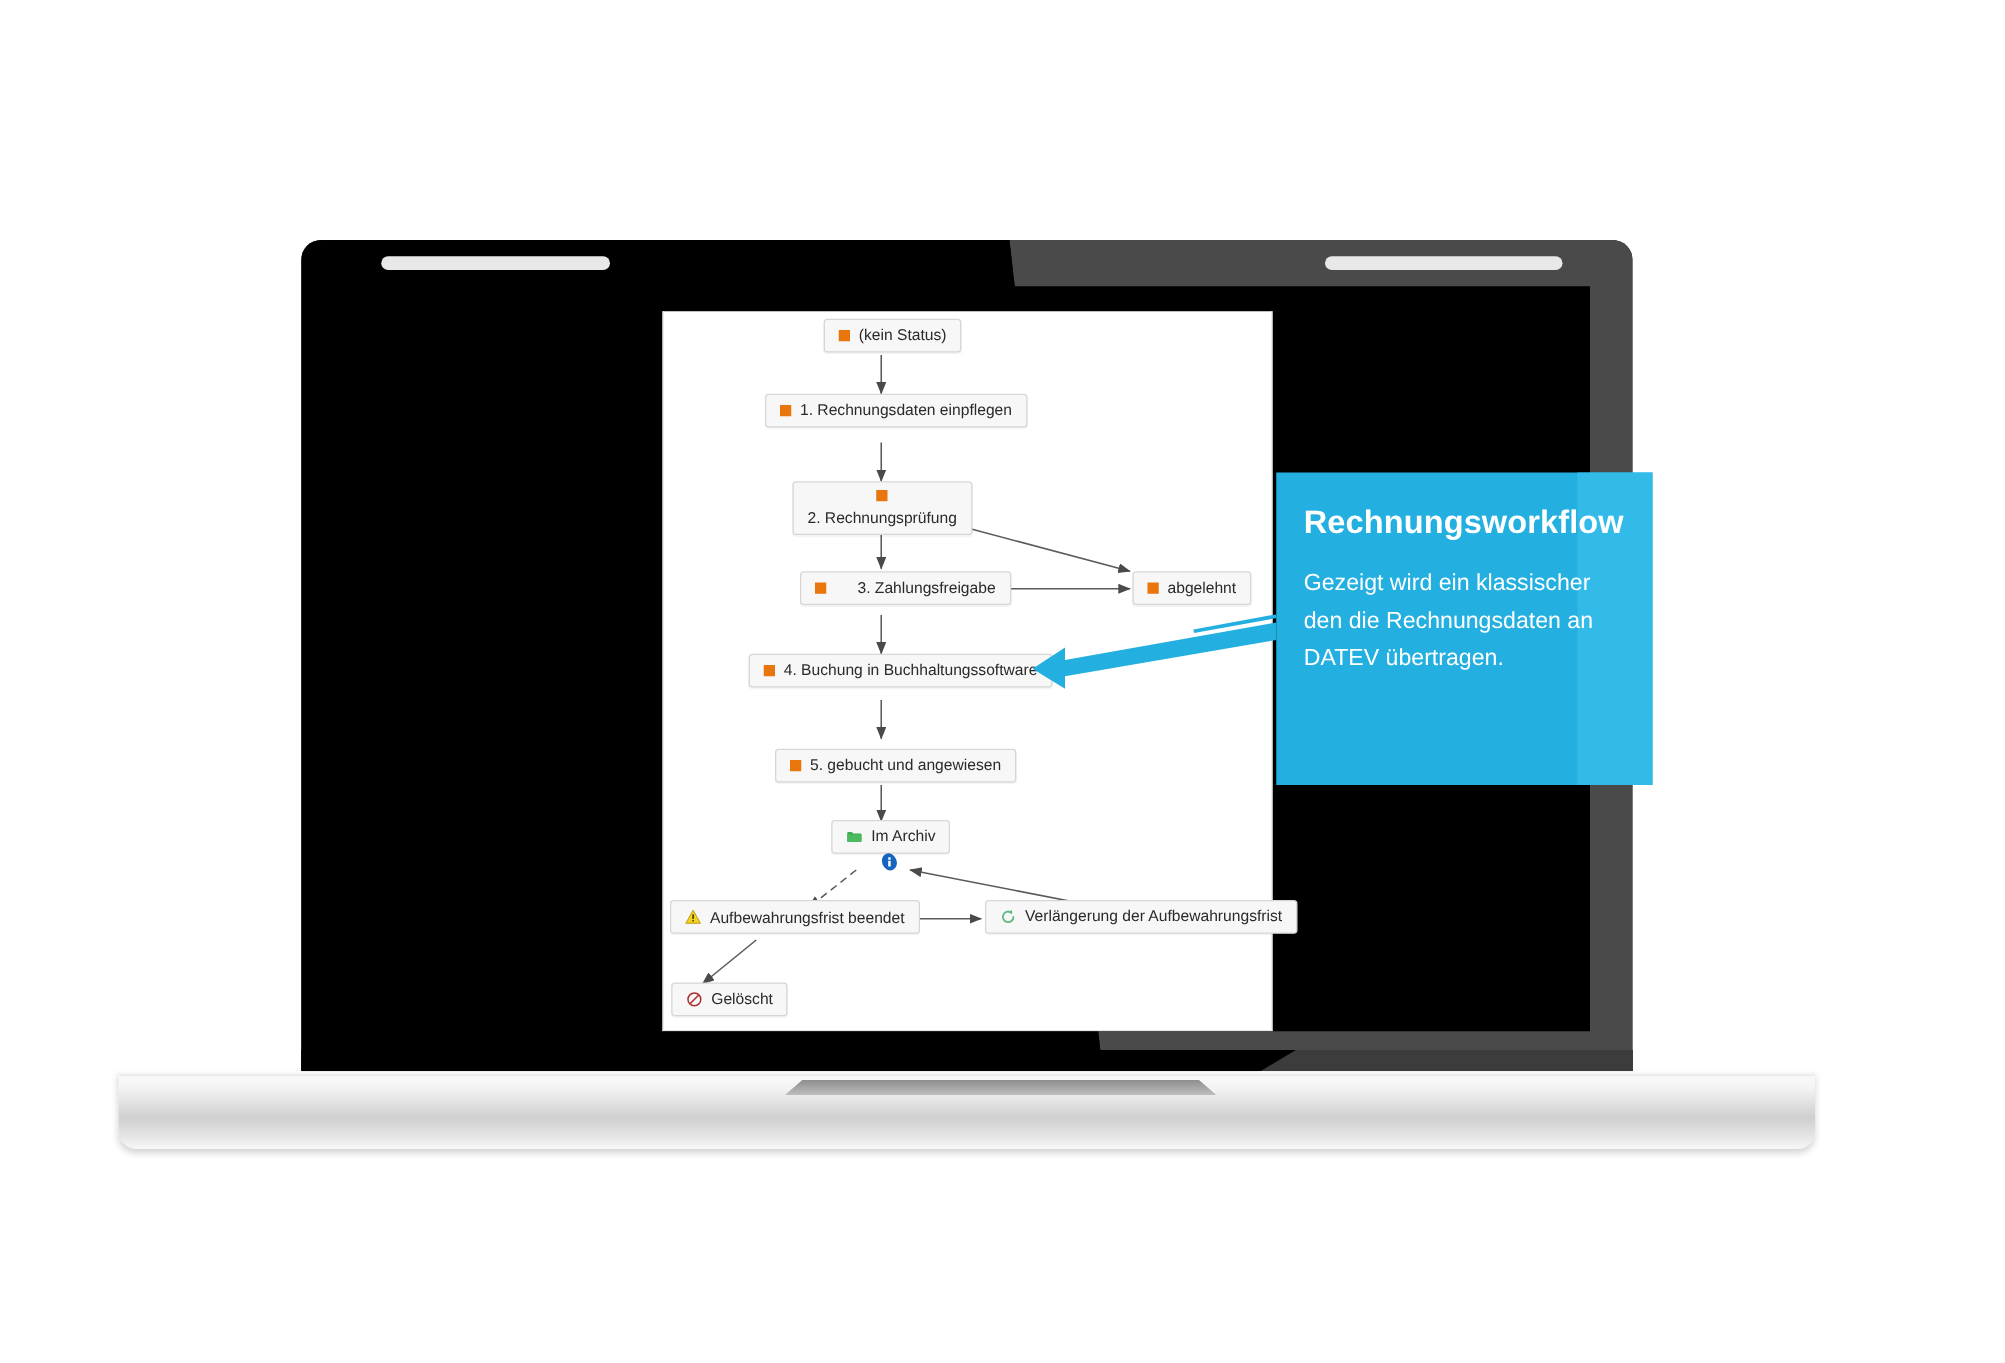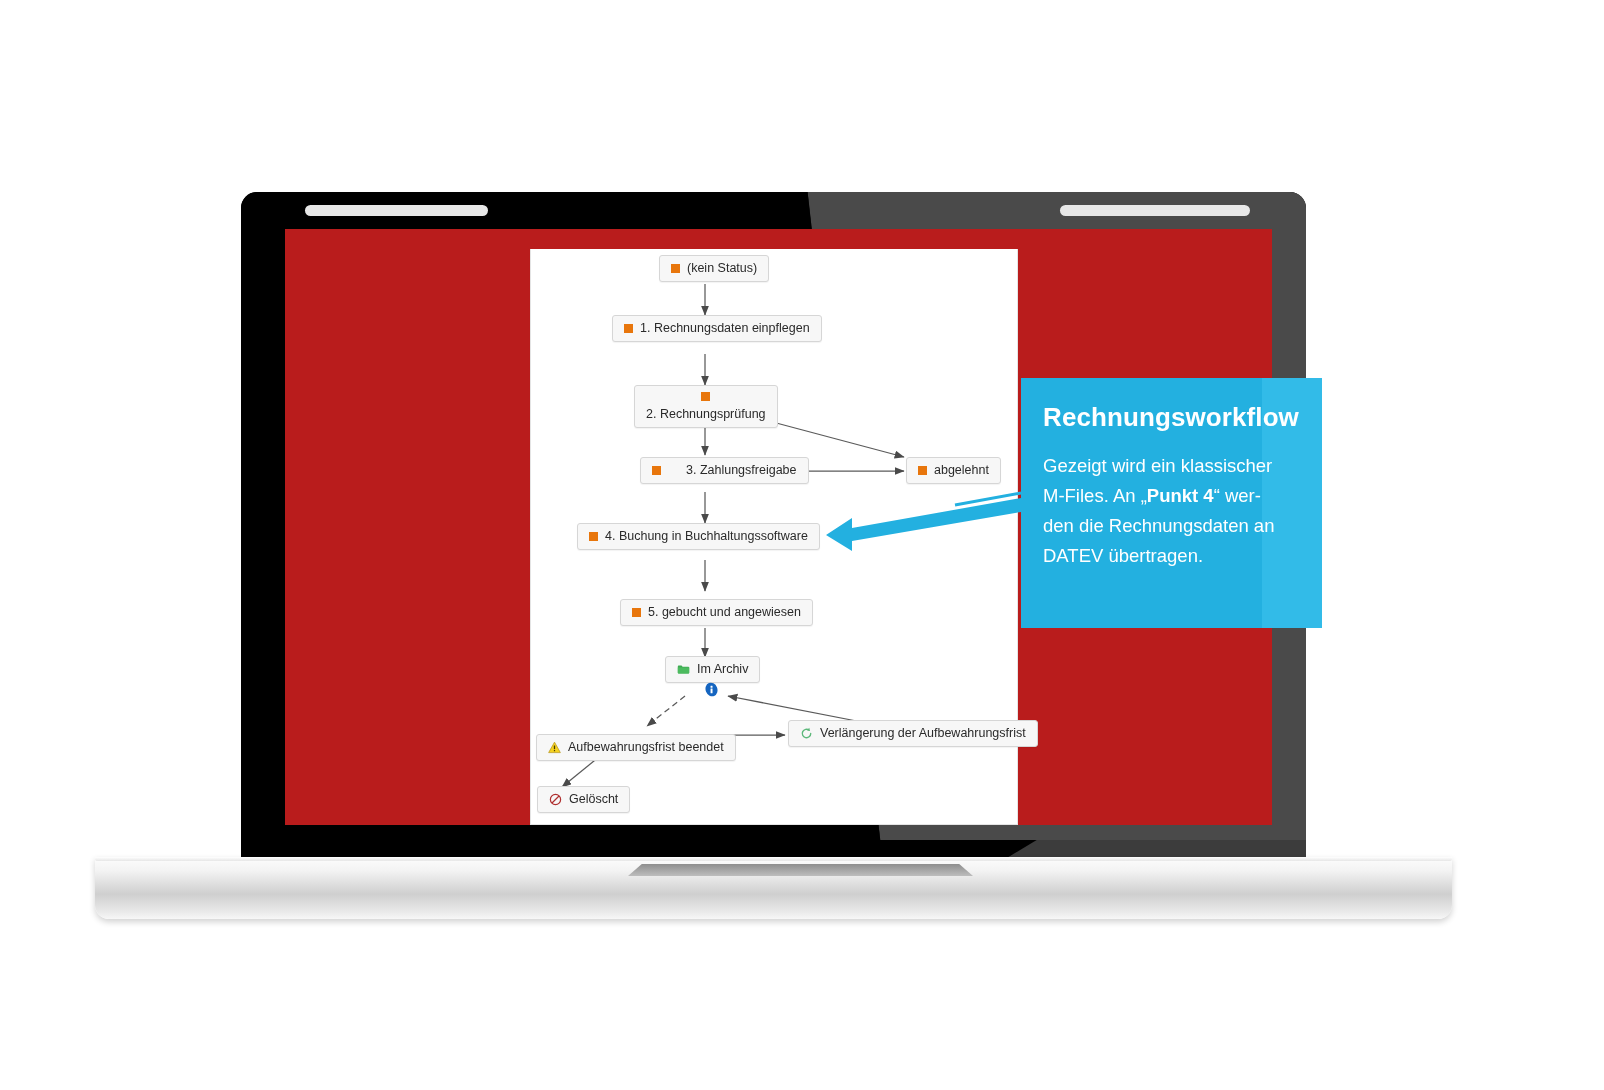--- a/index.html
+++ b/index.html
@@ -40,21 +40,21 @@
     height: 11px; border-radius: 6px;
     background: #e8e8e8;
   }
   .cam-bar.left  { left: 305px; top: 205px; width: 183px; }
   .cam-bar.right { left: 1060px; top: 205px; width: 190px; }
 
   .screen {
     position: absolute;
     left: 285px; top: 229px;
     width: 987px; height: 596px;
-    background: #b91c1c;
+    background: #000000;
     overflow: hidden;
   }
   
   .doc-panel {
     position: absolute;
     left: 245px; top: 20px;
     width: 488px; height: 576px;
     background: #ffffff;
     border-left: 1px solid #e4e4e4;
     border-right: 1px solid #e4e4e4;
@@ -208,21 +208,21 @@
     <div class="node" style="left:355px; top:228px;gap:25px;">
       <span class="ic ic-sq"></span>
       <span>3. Zahlungsfreigabe</span>
     </div>
 
     <div class="node" style="left:621px; top:228px;">
       <span class="ic ic-sq"></span>
       <span>abgelehnt</span>
     </div>
 
-    <div class="node" style="left:292px; top:294px;">
+    <div class="node" style="left:314px; top:294px;">
       <span class="ic ic-sq"></span>
       <span>4. Buchung in Buchhaltungssoftware</span>
     </div>
 
     <div class="node" style="left:335px; top:370px;">
       <span class="ic ic-sq"></span>
       <span>5. gebucht und angewiesen</span>
     </div>
 
     <div class="node" style="left:380px; top:427px;">
@@ -236,21 +236,21 @@
     </div>
 
     <div class="badge-info" style="left:418px; top:452px;">
       <svg viewBox="0 0 18 18" width="17" height="17">
         <ellipse cx="9" cy="9" rx="6.2" ry="7.4" fill="#1565c0" transform="rotate(-22 9 9)"></ellipse>
         <rect x="8" y="5" width="2.1" height="2.1" fill="#fff" rx=".3"></rect>
         <rect x="8" y="8" width="2.1" height="5" fill="#fff" rx=".3"></rect>
       </svg>
     </div>
 
-    <div class="node" style="left:251px; top:505px;">
+    <div class="node" style="left:251px; top:491px;align-items:flex-end;">
       <span class="ic">
         <svg class="ic-svg" viewBox="0 0 16 16">
           <path d="M8 1.4 L15.2 14.3 H0.8 z" fill="#f5d21f" stroke="#b9971a" stroke-width="0.9" stroke-linejoin="round"></path>
           <rect x="7.2" y="5.4" width="1.6" height="4.6" fill="#4a3c00" rx=".4"></rect>
           <rect x="7.2" y="11" width="1.6" height="1.6" fill="#4a3c00" rx=".4"></rect>
         </svg>
       </span>
       <span>Aufbewahrungsfrist beendet</span>
     </div>
 
@@ -287,20 +287,19 @@
 
     <path d="M1021,493 L955,505" stroke="#23b0e0" stroke-width="3" fill="none"></path>
   </svg>
 
   <div class="callout">
     <div class="callout-light"></div>
     <div class="callout-inner">
       <div class="callout-title">Rechnungsworkflow</div>
       <div class="callout-body">
         <div>Gezeigt wird ein klassischer</div>
-        <div><span>M-Files. An „</span><b>Punkt 4</b><span>“ wer-</span></div>
         <div>den die Rechnungsdaten an</div>
         <div>DATEV übertragen.</div>
       </div>
     </div>
   </div>
 
 </div>
 
 </body></html>

